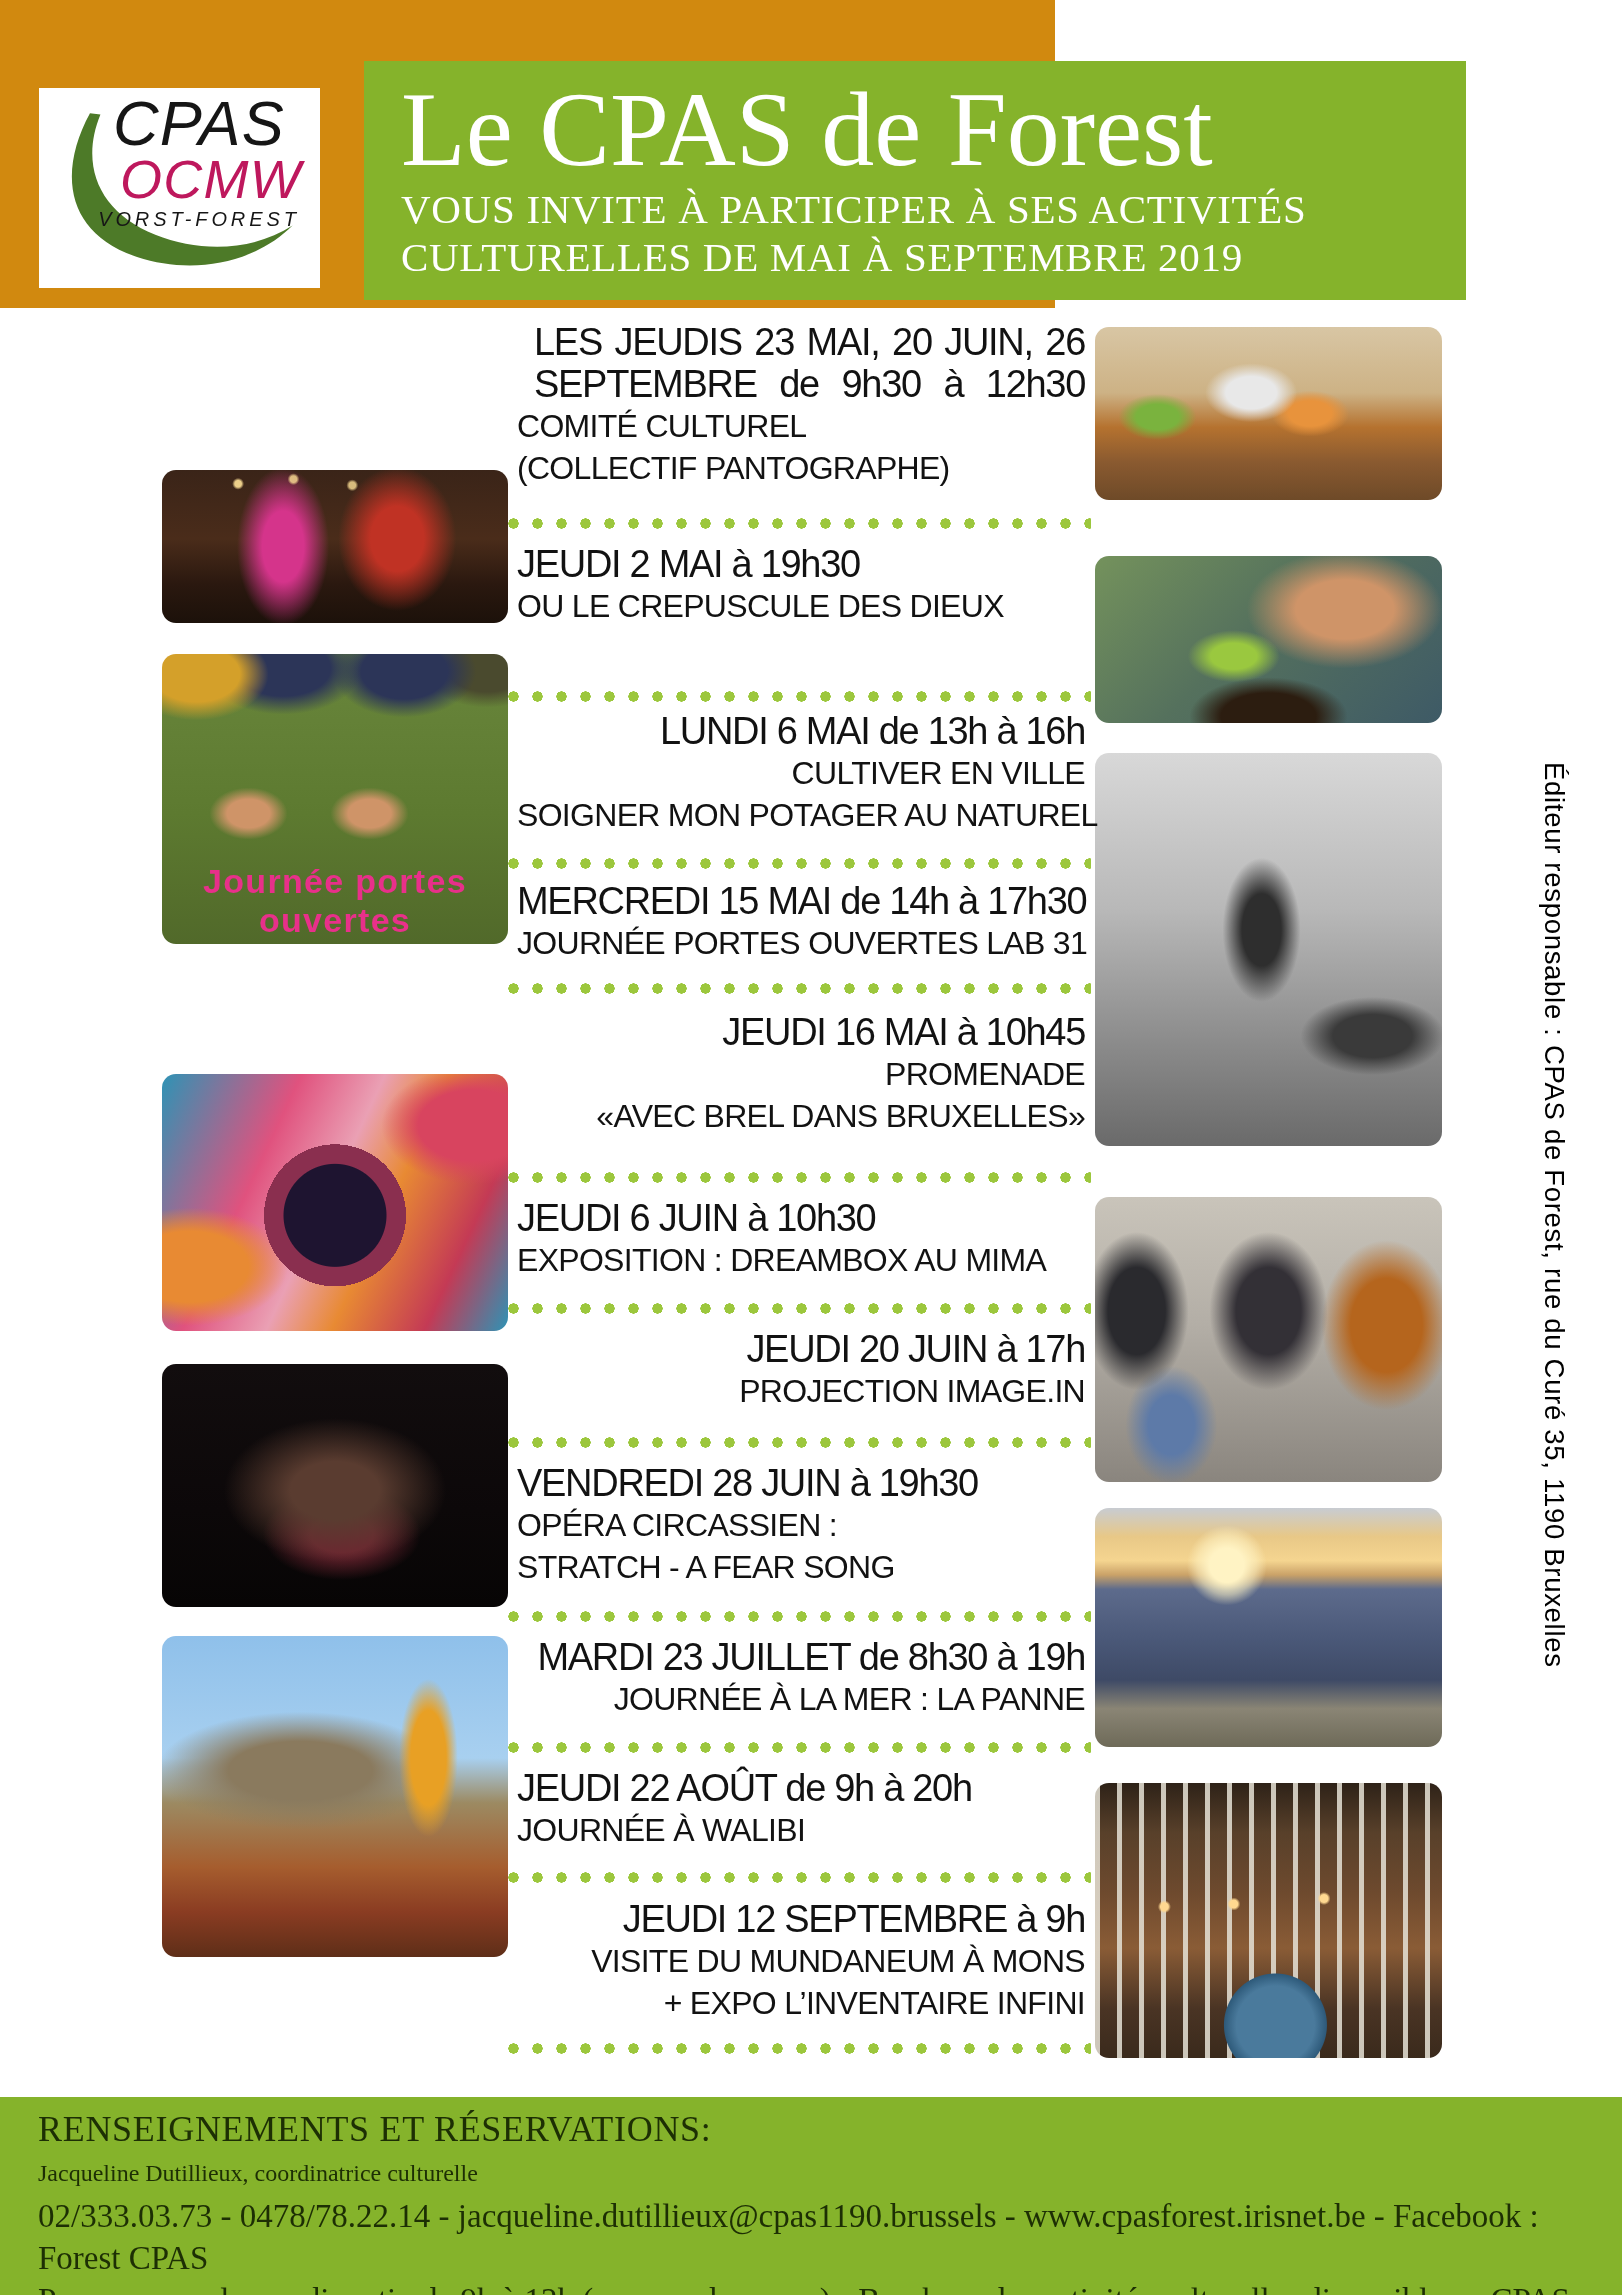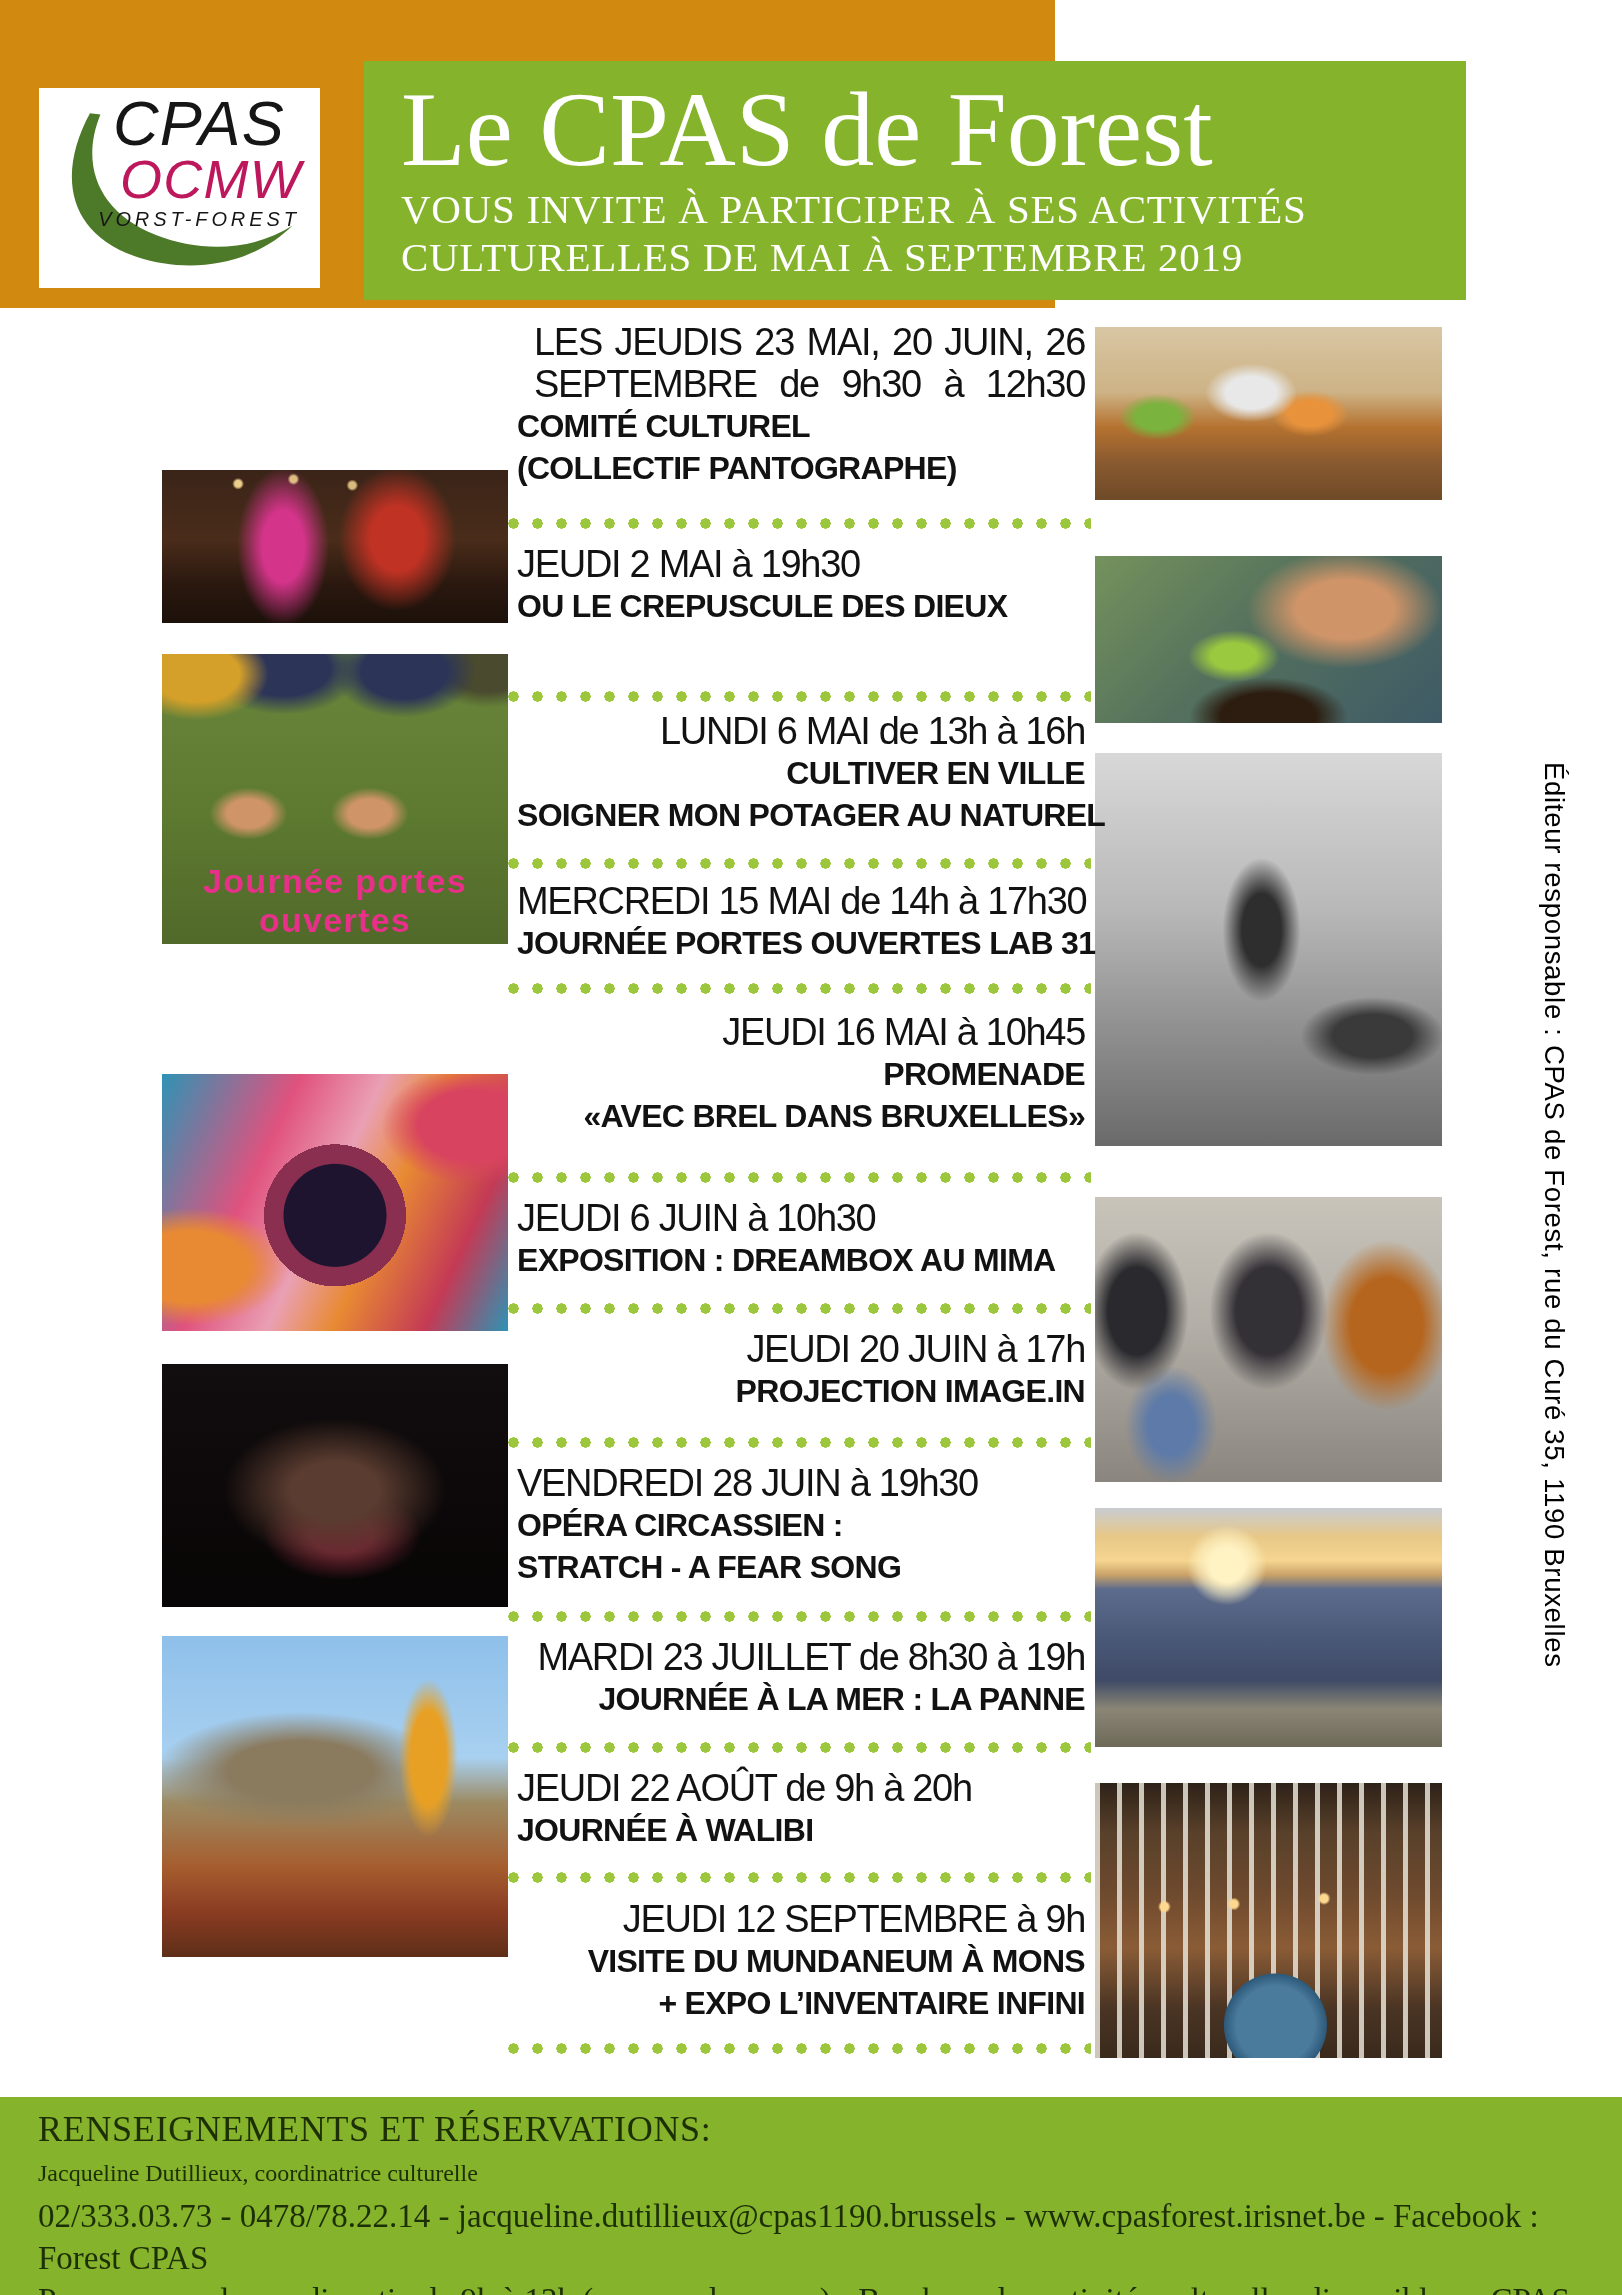--- a/index.html
+++ b/index.html
@@ -16,28 +16,28 @@
   .logo-ocmw{font-size:54px;line-height:52px;letter-spacing:1.3px;color:#be185d;padding-left:39px;margin-left:24px;}
   .logo-sub{font-size:20px;line-height:29px;letter-spacing:3.9px;color:#161616;padding-left:39px;}
   .green-box{position:absolute;left:364px;top:61px;width:1102px;height:239px;background:#85b32b;
              color:#ffffff;font-family:"Liberation Serif",serif;padding:14px 0 0 37px;box-sizing:border-box;}
   .green-title{font-size:106px;line-height:110px;}
   .green-sub{font-size:41px;line-height:48px;letter-spacing:0.7px;}
 
   
   .event{position:absolute;left:517px;width:568px;color:#121212;}
   .event .date{font-size:38px;line-height:42px;letter-spacing:-1.3px;font-weight:400;white-space:nowrap;}
-  .event .title{font-size:32px;line-height:42px;letter-spacing:-0.7px;font-weight:700;white-space:nowrap;}
+  .event .title{font-size:32px;line-height:42px;letter-spacing:-0.7px;font-weight:400;white-space:nowrap;}
   .event.align-right{text-align:right;}
   .event .justify{white-space:normal;text-align:justify;text-align-last:justify;margin-left:17px;}
   .sep{position:absolute;left:507px;width:584px;height:13px;
        background:radial-gradient(circle 5.2px at 6.5px 6.5px,#9cc73d 97%,rgba(0,0,0,0)) left center/24px 13px repeat-x;}
 
   
-  .photo{position:absolute;overflow:hidden;}
+  .photo{position:absolute;overflow:hidden;border-radius:14px;}
   .ph-dance{background:
       radial-gradient(circle 5.9px at 22% 9%, rgba(255,225,150,.9) 0 3.3px, rgba(0,0,0,0) 5.9px),
       radial-gradient(circle 5.9px at 38% 6%, rgba(255,225,150,.8) 0 3.3px, rgba(0,0,0,0) 5.9px),
       radial-gradient(circle 5.9px at 55% 10%, rgba(255,225,150,.8) 0 3.3px, rgba(0,0,0,0) 5.9px),
       radial-gradient(ellipse 46px 79px at 35% 50%, #d5348b 0 45%, rgba(0,0,0,0) 100%),
       radial-gradient(ellipse 59px 72px at 68% 45%, #c03224 0 45%, rgba(0,0,0,0) 100%),
       linear-gradient(180deg,#3a2418 0%,#4a2c1a 45%,#2a180f 75%,#1c110a 100%);}
   .ph-grass{background:
       radial-gradient(ellipse 72px 46px at 10% 7%, #d4a02a 0 60%, rgba(0,0,0,0) 100%),
       radial-gradient(ellipse 79px 46px at 35% 5%, #2c3558 0 60%, rgba(0,0,0,0) 100%),

